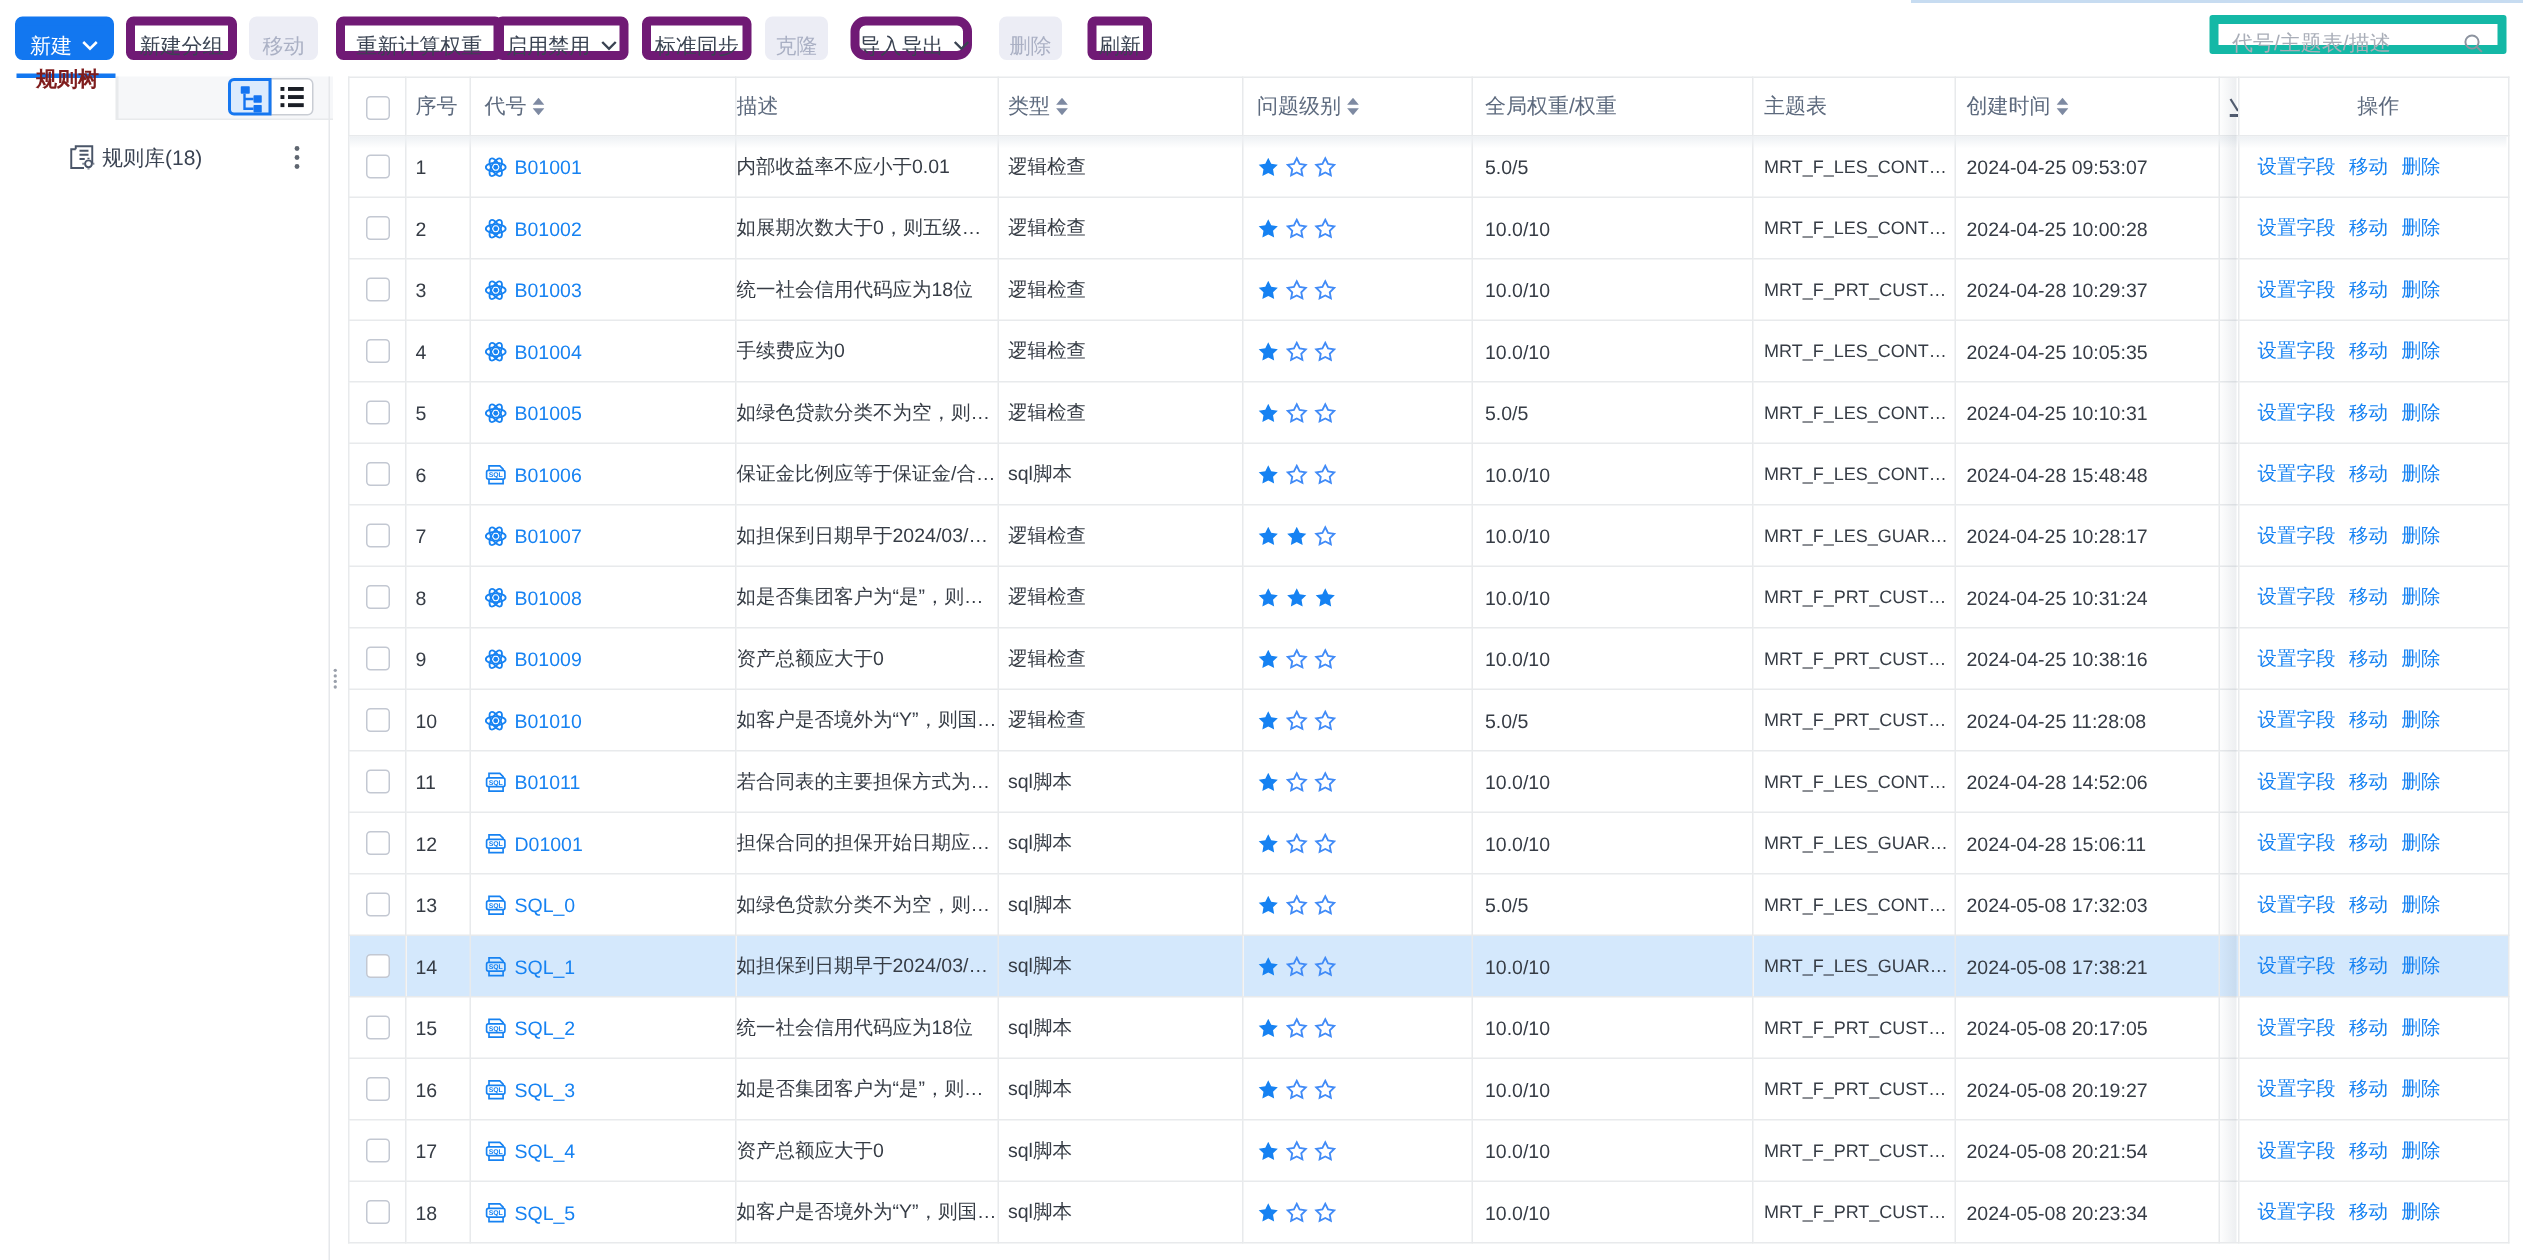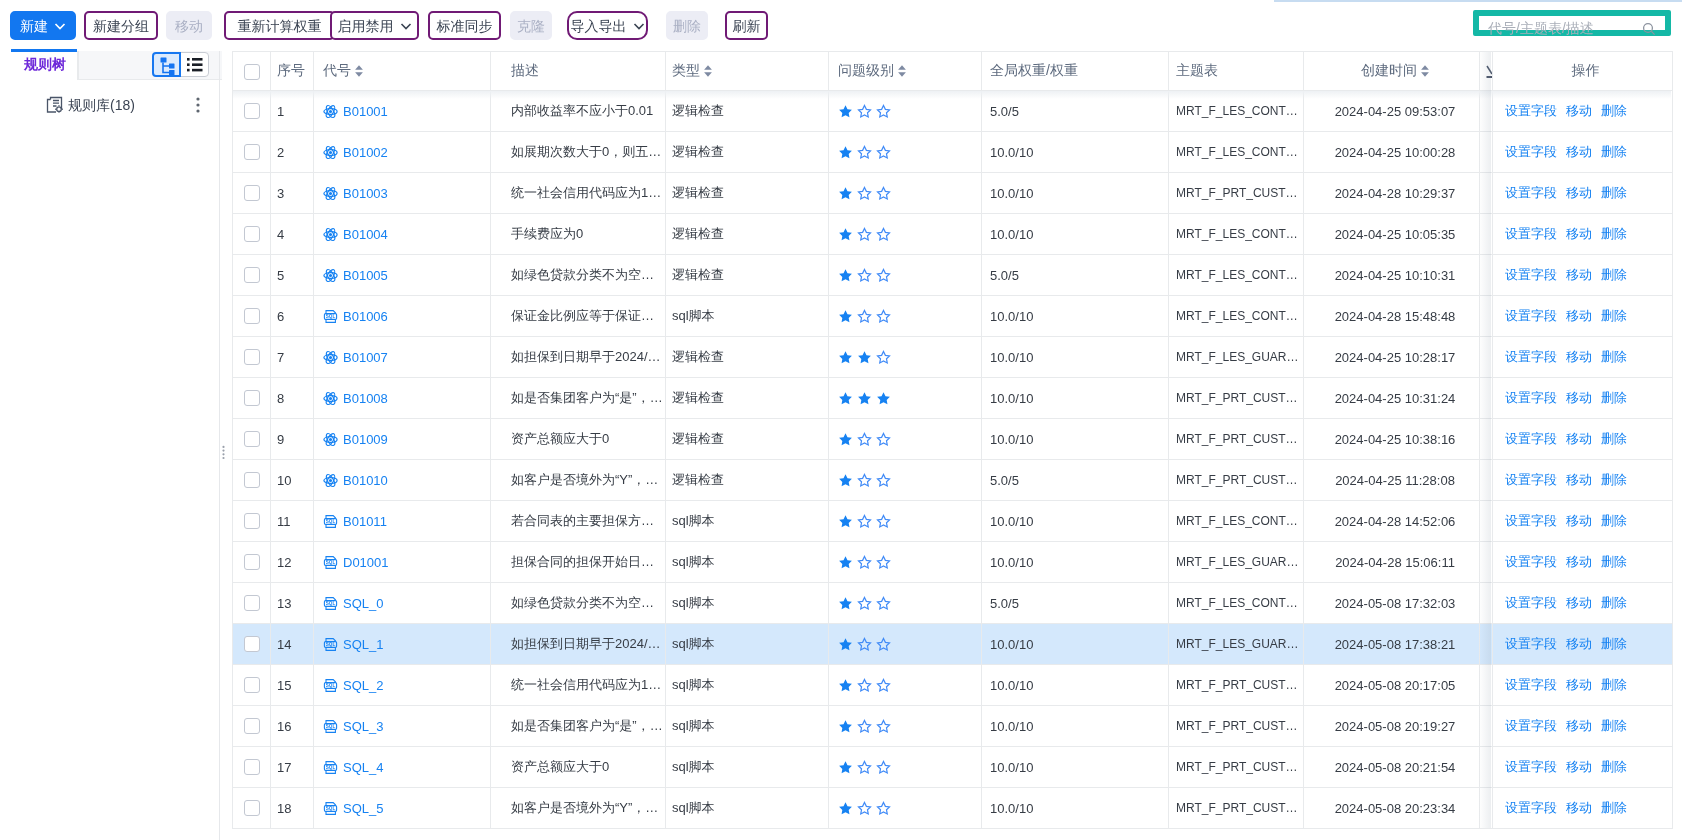--- a/index.html
+++ b/index.html
@@ -1,52 +1,52 @@
 <!DOCTYPE html>
 <html><head><meta charset="utf-8">
 <style>
 * { margin:0; padding:0; box-sizing:border-box; }
 html,body { width:1682px; height:840px; background:#fff; font-family:"Liberation Sans",sans-serif; overflow:hidden; }
 .abs { position:absolute; }
 
-.btn { position:absolute; top:11px; height:29px; border:2px solid #701a75; border-radius:5px; background:#fff; color:#3a4352; font-size:14px; text-align:center; line-height:27px; white-space:nowrap; }
+.btn { position:absolute; top:11px; height:29px; border:6px solid #701a75; border-radius:5px; background:#fff; color:#3a4352; font-size:14px; text-align:center; line-height:27px; white-space:nowrap; }
 .btn.pri { background:#1277f0; border-color:#1277f0; color:#fff; }
 .btn.dis { background:#ecedf5; border-color:#ecedf5; color:#aab0c4; }
 .cv { display:inline-block; width:12px; height:7px; margin-left:6px; vertical-align:1px; }
 
 .search { position:absolute; left:1473px; top:10px; width:198px; height:26px; border:6px solid #14b8a6; border-radius:2px; color:#a9aeb8; font-size:14px; line-height:24px; padding-left:9px; }
 .topstrip { position:absolute; left:1274px; top:0; width:408px; height:2px; background:#c7dcf1; }
 
 .tabstrip { position:absolute; left:78px; top:51px; width:144px; height:29px; background:#f6f7f9; border-bottom:1px solid #e8eaec; border-left:1px solid #e8eaec; }
 .tabact { position:absolute; left:0; top:51px; width:78px; height:29px; background:#fff; border-right:1px solid #e8eaec; }
 .tabbar { position:absolute; left:11px; top:49px; width:66px; height:3px; background:#1277f0; }
-.tabtxt { position:absolute; left:24px; top:56px; font-size:14px; font-weight:bold; color:#6d28d9; }
+.tabtxt { position:absolute; left:24px; top:44px; font-size:14px; font-weight:bold; color:#7f1d1d; }
 .vbtn { position:absolute; top:52px; width:29px; height:25px; border:1px solid #c9cdd4; background:#fff; text-align:center; }
 .vbtn.on { background:#dcebfd; border:2px solid #1677f0; z-index:2; }
 .treeicon { position:absolute; left:46px; top:96px; }
 .treetxt { position:absolute; left:68px; top:97px; font-size:14px; color:#3a4352; }
 .dots3 { position:absolute; left:196px; top:97px; }
 .split { position:absolute; left:219px; top:51px; width:1px; height:789px; background:#e6e8eb; }
 
 table { position:absolute; left:232px; top:51px; border-collapse:collapse; table-layout:fixed; width:1440px; }
 td,th { border:1px solid #e8eaec; font-weight:normal; text-align:left; white-space:nowrap; overflow:hidden; text-overflow:ellipsis; font-size:13px; }
 thead th { height:39px; color:#5d6a7e; background:#fff; font-size:14px; }
 tbody td { height:41px; color:#363c45; }
 tr.hl td { background:#d4e8fc; }
 th { border-top:1px solid #e8eaec; }
 .c-ck { text-align:center; }
 .c-seq { padding-left:6px; }
 .c-code { padding-left:9px; }
-.c-desc { padding-left:20px; }
+.c-desc { padding-left:0; }
 .c-typ { padding-left:6px;margin-left:48px; }
 .c-lvl { padding-left:9px; }
 .c-wt { padding-left:8px; }
 .c-tbl { padding-left:7px; }
 tbody .c-tbl { font-size:12px; }
-.c-dt { padding-left:7px;text-align:center; }
+.c-dt { padding-left:7px; }
 .c-op { padding-left:12px; }
 th.c-op { padding-left:6px;text-align:center; }
 a { color:#1682f2; text-decoration:none; }
 .c-op a { margin-right:9px; }
 .ck { display:inline-block; width:16px; height:16px; border:1px solid #c3c8d2; border-radius:3px; background:#fff; vertical-align:middle; }
 .ci { vertical-align:-3px; margin-right:5px; }
 .st { vertical-align:-3px; margin-right:4px; }
 .srt { vertical-align:-2px; margin-left:4px; }
 .hshadow { position:absolute; left:233px; top:91px; width:1438px; height:8px; background:linear-gradient(180deg,#eef1f4,rgba(255,255,255,0)); pointer-events:none; }
 .fshadow { position:absolute; left:1479px; top:52px; width:12px; height:776px; background:linear-gradient(90deg,rgba(255,255,255,0),rgba(130,145,160,0.15)); pointer-events:none; }

